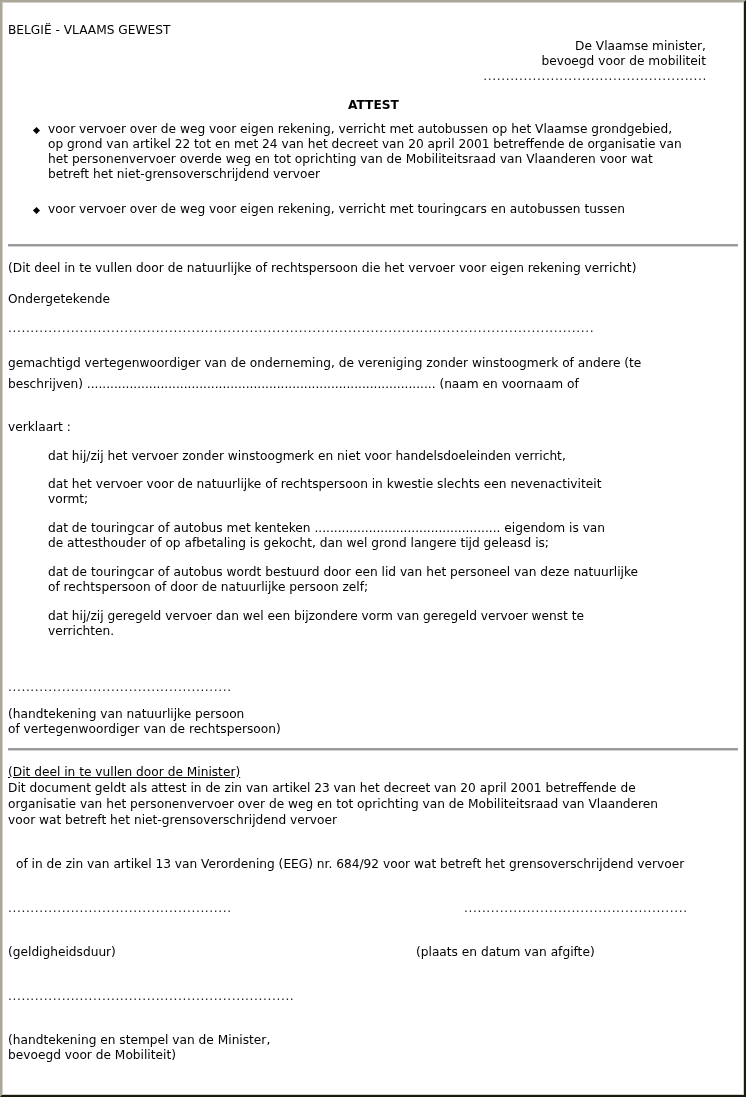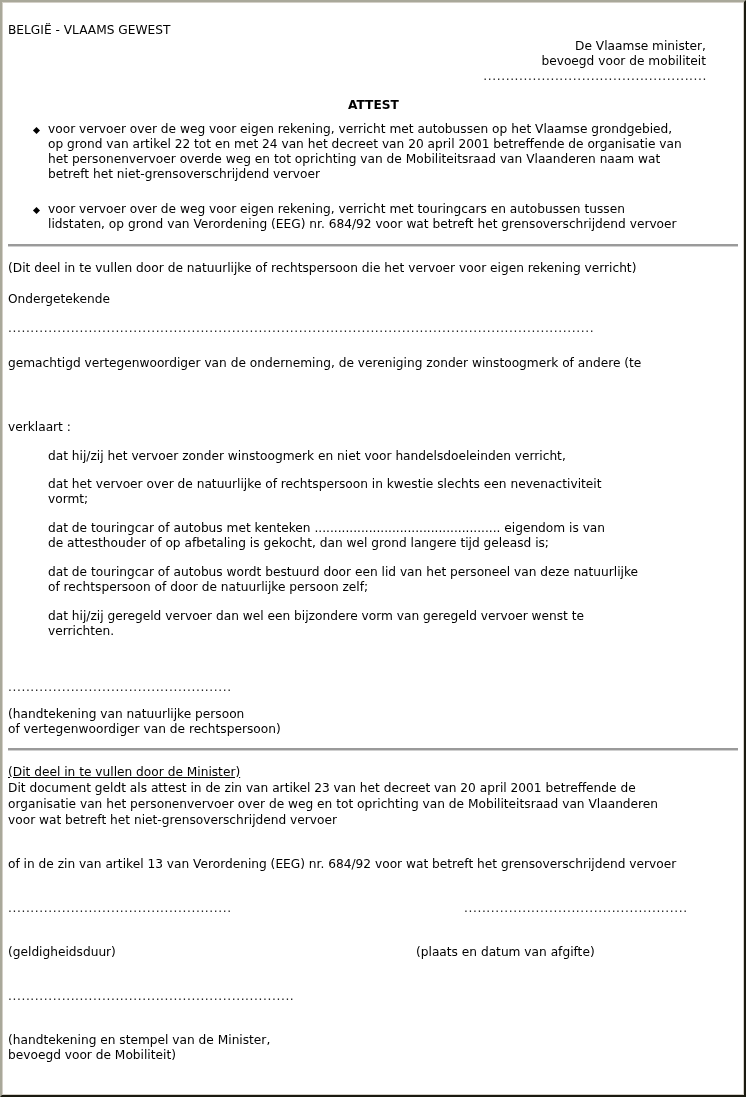--- a/index.html
+++ b/index.html
@@ -41,38 +41,38 @@
 
   <div class="abs" style="left:8px; top:23px;">BELGIË - VLAAMS GEWEST</div>
   <div class="abs right" style="right:8px; top:39px;">De Vlaamse minister,</div>
   <div class="abs right" style="right:8px; top:54px;">bevoegd voor de mobiliteit</div>
   <div class="abs right dots" style="right:7px; top:69px;">..................................................</div>
   <div class="abs title" style="left:348px; top:98px;">ATTEST</div>
 
   <div class="bullet" style="left:34px; top:128px;"></div>
   <div class="abs" style="left:48px; top:122px;">voor vervoer over de weg voor eigen rekening, verricht met autobussen op het Vlaamse grondgebied,</div>
   <div class="abs" style="left:48px; top:137px;">op grond van artikel 22 tot en met 24 van het decreet van 20 april 2001 betreffende de organisatie van</div>
-  <div class="abs" style="left:48px; top:152px;">het personenvervoer overde weg en tot oprichting van de Mobiliteitsraad van Vlaanderen naam wat</div>
+  <div class="abs" style="left:48px; top:152px;">het personenvervoer overde weg en tot oprichting van de Mobiliteitsraad van Vlaanderen voor wat</div>
   <div class="abs" style="left:48px; top:167px;">betreft het niet-grensoverschrijdend vervoer</div>
 
   <div class="bullet" style="left:34px; top:208px;"></div>
   <div class="abs" style="left:48px; top:202px;">voor vervoer over de weg voor eigen rekening, verricht met touringcars en autobussen tussen</div>
-  <div class="abs" style="left:48px; top:217px;">lidstaten, op grond van Verordening (EEG) nr. 684/92 voor wat betreft het grensoverschrijdend vervoer</div>
 
   <div class="hr" style="top:244px;"></div>
 
   <div class="abs" style="left:8px; top:261px;">(Dit deel in te vullen door de natuurlijke of rechtspersoon die het vervoer voor eigen rekening verricht)</div>
   <div class="abs" style="left:8px; top:292px;">Ondergetekende</div>
   <div class="abs dots" style="left:8px; top:321px;">...................................................................................................................................</div>
   <div class="abs" style="left:8px; top:356px;">gemachtigd vertegenwoordiger van de onderneming, de vereniging zonder winstoogmerk of andere (te</div>
+  <div class="abs" style="left:8px; top:377px;">beschrijven) .......................................................................................... (naam en voornaam of</div>
   <div class="abs" style="left:8px; top:420px;">verklaart :</div>
 
   <div class="abs" style="left:48px; top:449px;">dat hij/zij het vervoer zonder winstoogmerk en niet voor handelsdoeleinden verricht,</div>
 
-  <div class="abs" style="left:48px; top:477px;">dat het vervoer over de natuurlijke of rechtspersoon in kwestie slechts een nevenactiviteit</div>
+  <div class="abs" style="left:48px; top:477px;">dat het vervoer voor de natuurlijke of rechtspersoon in kwestie slechts een nevenactiviteit</div>
   <div class="abs" style="left:48px; top:492px;">vormt;</div>
 
   <div class="abs" style="left:48px; top:521px;">dat de touringcar of autobus met kenteken ................................................ eigendom is van</div>
   <div class="abs" style="left:48px; top:536px;">de attesthouder of op afbetaling is gekocht, dan wel grond langere tijd geleasd is;</div>
 
   <div class="abs" style="left:48px; top:565px;">dat de touringcar of autobus wordt bestuurd door een lid van het personeel van deze natuurlijke</div>
   <div class="abs" style="left:48px; top:580px;">of rechtspersoon of door de natuurlijke persoon zelf;</div>
 
   <div class="abs" style="left:48px; top:609px;">dat hij/zij geregeld vervoer dan wel een bijzondere vorm van geregeld vervoer wenst te</div>
   <div class="abs" style="left:48px; top:624px;">verrichten.</div>
@@ -80,21 +80,21 @@
   <div class="abs dots" style="left:8px; top:680px;">..................................................</div>
   <div class="abs" style="left:8px; top:707px;">(handtekening van natuurlijke persoon</div>
   <div class="abs" style="left:8px; top:722px;">of vertegenwoordiger van de rechtspersoon)</div>
 
   <div class="hr" style="top:748px;"></div>
 
   <div class="abs" style="left:8px; top:765px;text-decoration:underline;">(Dit deel in te vullen door de Minister)</div>
   <div class="abs" style="left:8px; top:781px;">Dit document geldt als attest in de zin van artikel 23 van het decreet van 20 april 2001 betreffende de</div>
   <div class="abs" style="left:8px; top:797px;">organisatie van het personenvervoer over de weg en tot oprichting van de Mobiliteitsraad van Vlaanderen</div>
   <div class="abs" style="left:8px; top:813px;">voor wat betreft het niet-grensoverschrijdend vervoer</div>
-  <div class="abs" style="left:8px; top:857px;">of in de zin van artikel 13 van Verordening (EEG) nr. 684/92 voor wat betreft het grensoverschrijdend vervoer</div>
+  <div class="abs" style="left:16px; top:857px;">of in de zin van artikel 13 van Verordening (EEG) nr. 684/92 voor wat betreft het grensoverschrijdend vervoer</div>
 
   <div class="abs dots" style="left:8px; top:901px;">..................................................</div>
   <div class="abs dots" style="left:464px; top:901px;">..................................................</div>
 
   <div class="abs" style="left:8px; top:945px;">(geldigheidsduur)</div>
   <div class="abs" style="left:416px; top:945px;">(plaats en datum van afgifte)</div>
 
   <div class="abs dots" style="left:8px; top:989px;">................................................................</div>
   <div class="abs" style="left:8px; top:1033px;">(handtekening en stempel van de Minister,</div>
   <div class="abs" style="left:8px; top:1048px;">bevoegd voor de Mobiliteit)</div>

